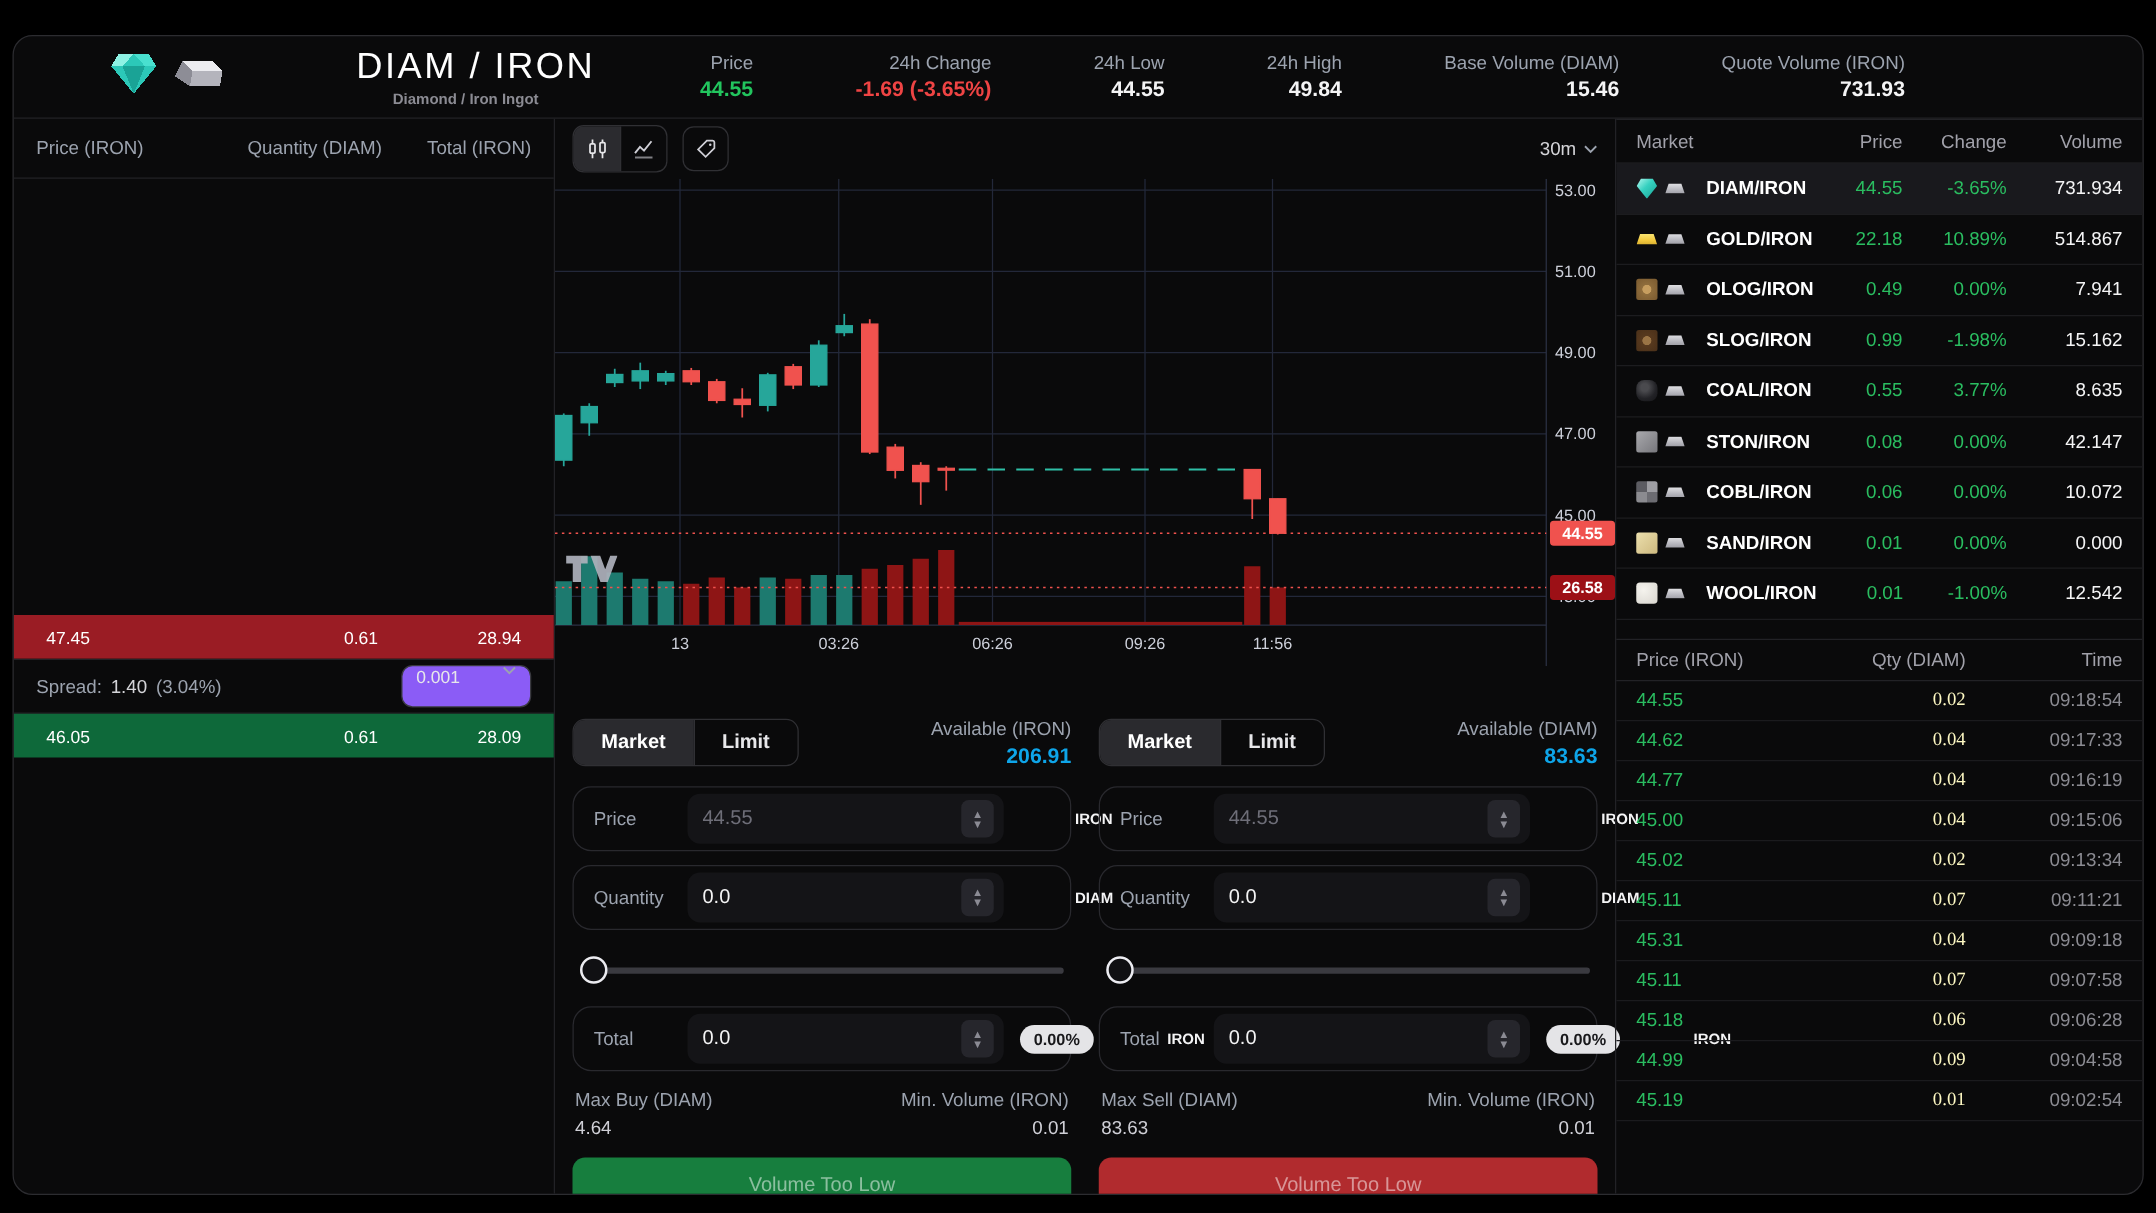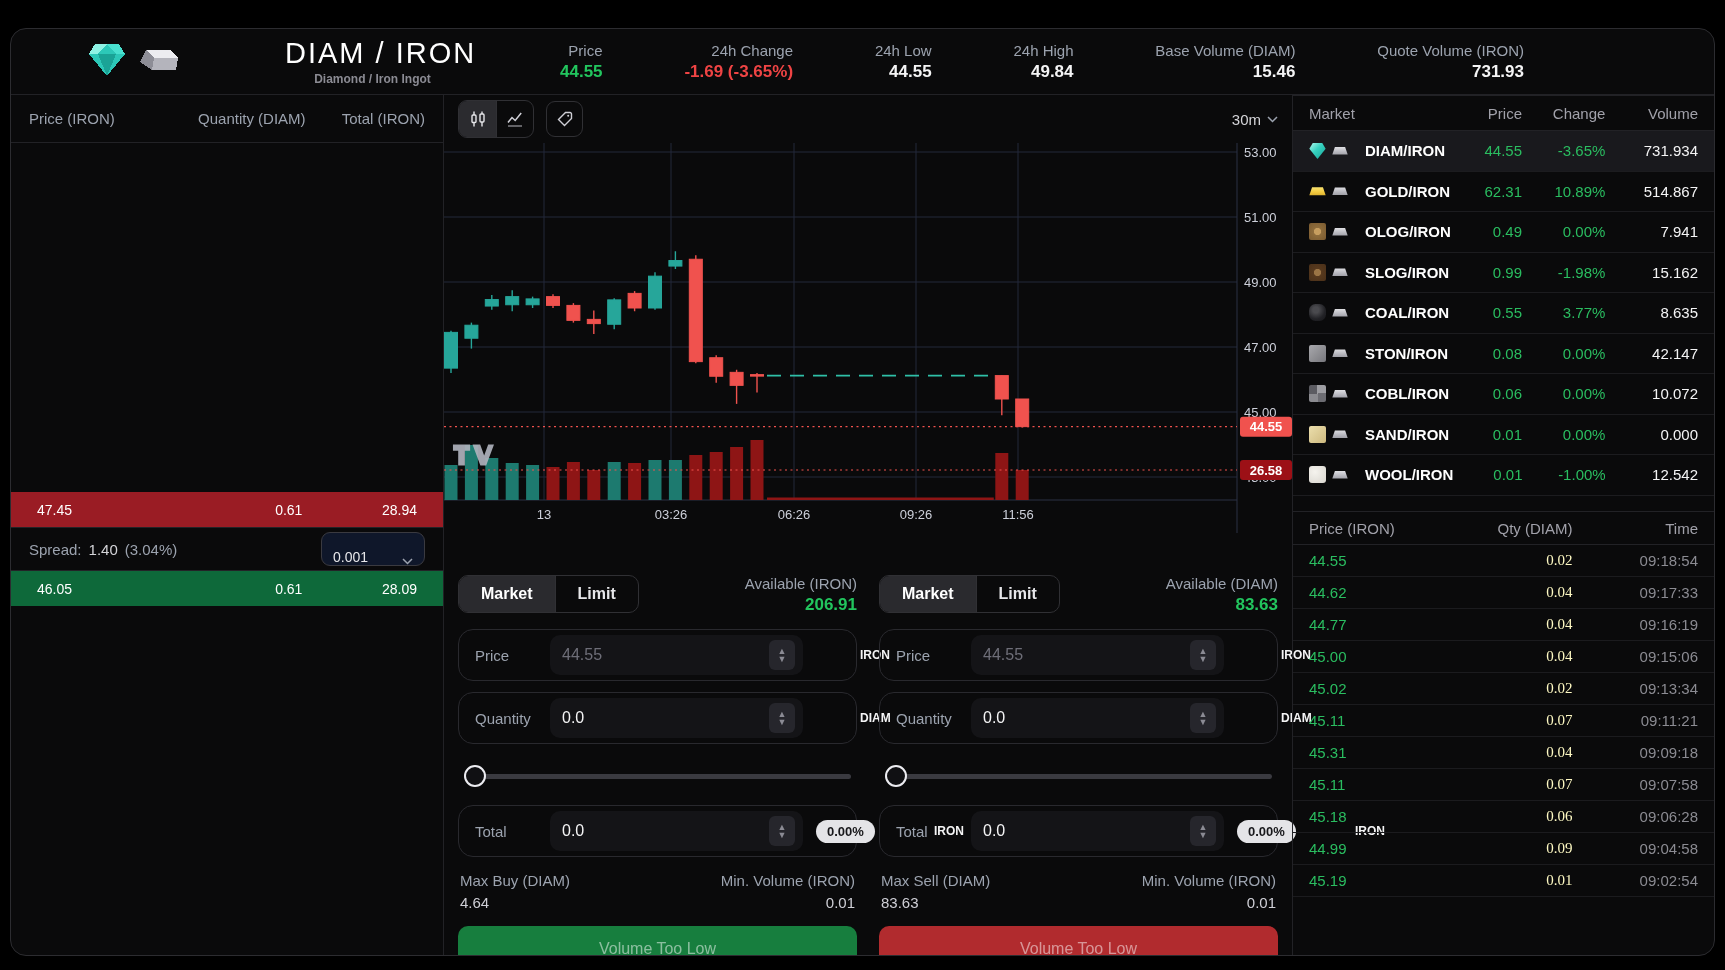--- a/index.html
+++ b/index.html
@@ -31,22 +31,22 @@
   .book-header span:nth-child(3), .brow span:nth-child(3) { text-align:right; }
   .spacer { flex:1; }
   .brow { height:35px; display:grid; grid-template-columns:1.2fr 1fr 0.95fr; align-items:center;
     padding:0 26px; font-size:14px; color:#fff; }
   .brow.ask { background:#9a1c24; }
   .brow.bid { background:#0e693a; }
   .spread-row { height:44px; flex:none; display:flex; align-items:center; justify-content:space-between;
     padding:0 18px; border-top:1px solid #232327; border-bottom:1px solid #232327; }
   .spread-text { font-size:15px; color:#9ca3af; display:flex; gap:7px; }
   .spread-text .sv { color:#d4d4d8; }
-  .tick-select { width:104px; height:34px; border:1px solid #3a3a40; border-radius:9px; background:#0f172a;
-    display:flex; align-items:flex-end; justify-content:space-between; padding:0 11px; font-size:14px; color:#e7e7ea; cursor:pointer; }
+  .tick-select { width:104px; height:34px; border:1px solid #3a3a40; border-radius:9px; background:#8b5cf6;
+    display:flex; align-items:flex-start; justify-content:space-between; padding:0 11px; font-size:14px; color:#e7e7ea; cursor:pointer; }
   
   .chart-toolbar { height:48px; flex:none; display:flex; align-items:center; padding:0 14px; gap:12px; }
   .btn-group { display:flex; border:1px solid #303034; border-radius:9px; overflow:hidden; }
   .tbtn { width:37px; height:36px; display:flex; align-items:center; justify-content:center; background:transparent; cursor:pointer; }
   .tbtn.active { background:#2b2b2f; }
   .btn-group .tbtn + .tbtn { border-left:1px solid #303034; }
   .tbtn.single { border:1px solid #303034; border-radius:9px; }
   .toolbar-right { margin-left:auto; display:flex; align-items:center; gap:6px; font-size:15px; color:#d4d4d8; cursor:pointer; }
   .chart-wrap { height:390px; flex:none; position:relative; }
   .chart-wrap svg.main { display:block; }
@@ -68,21 +68,21 @@
   
   .panels { flex:1; display:flex; gap:22px; padding:42px 14px 0 14px; }
   .panel { flex:1; min-width:0; display:flex; flex-direction:column; }
   .panel-top { display:flex; justify-content:space-between; align-items:flex-start; margin-bottom:14px; }
   .tabs { display:inline-flex; border:1px solid #303034; border-radius:10px; overflow:hidden; }
   .tab { padding:9px 22px; font-size:16px; font-weight:600; color:#e7e7ea; cursor:pointer; background:transparent; }
   .tab.active { background:#2a2a2e; color:#fff; }
   .tabs .tab + .tab { border-left:1px solid #303034; }
   .avail { text-align:right; }
   .avail .hlabel { font-size:15px; color:#9ca3af; }
-  .avail .hvalue { font-size:17px; font-weight:700; color:#22c55e; margin-top:3px; }
+  .avail .hvalue { font-size:17px; font-weight:700; color:#0ea5e9; margin-top:3px; }
   .frow { display:flex; align-items:center; gap:13px; border:1px solid #29292e; border-radius:15px;
     padding:6px 14px 6px 16px; height:52px; margin-bottom:11px; }
   .flabel { font-size:15px; color:#9ca3af; min-width:62px; }
   .ibox { flex:1; display:flex; align-items:center; background:#141417; border-radius:10px; padding:0 8px 0 12px; height:40px; }
   .ibox input { flex:1; background:transparent; border:none; outline:none; color:#f4f4f5; font-size:16px;
     font-family:"Liberation Sans",sans-serif; min-width:0; }
   .ibox.dim input { color:#6e6e78; }
   .spin { width:26px; height:30px; flex:none; display:flex; flex-direction:column; align-items:center;
     justify-content:center; border-radius:6px; background:#26262c; color:#8b8b94; font-size:9px; line-height:8px; cursor:pointer; }
   .suffix { font-size:12px; font-weight:700; color:#f4f4f5; min-width:46px; text-align:left;margin-left:44px; }
@@ -511,21 +511,21 @@
             <div class="mcell price">44.55</div>
             <div class="mcell change">-3.65%</div>
             <div class="mcell volume">731.934</div>
           </div>
           <div class="mrow">
             <div class="pair">
               <span class="pix pix-gold-ingot"></span>
               <span class="pix pix-iron-ingot sm"></span>
               <span class="mname">GOLD/IRON</span>
             </div>
-            <div class="mcell price">62.31</div>
+            <div class="mcell price">22.18</div>
             <div class="mcell change">10.89%</div>
             <div class="mcell volume">514.867</div>
           </div>
           <div class="mrow">
             <div class="pair">
               <span class="pix pix-oak-log"></span>
               <span class="pix pix-iron-ingot sm"></span>
               <span class="mname">OLOG/IRON</span>
             </div>
             <div class="mcell price">0.49</div>

